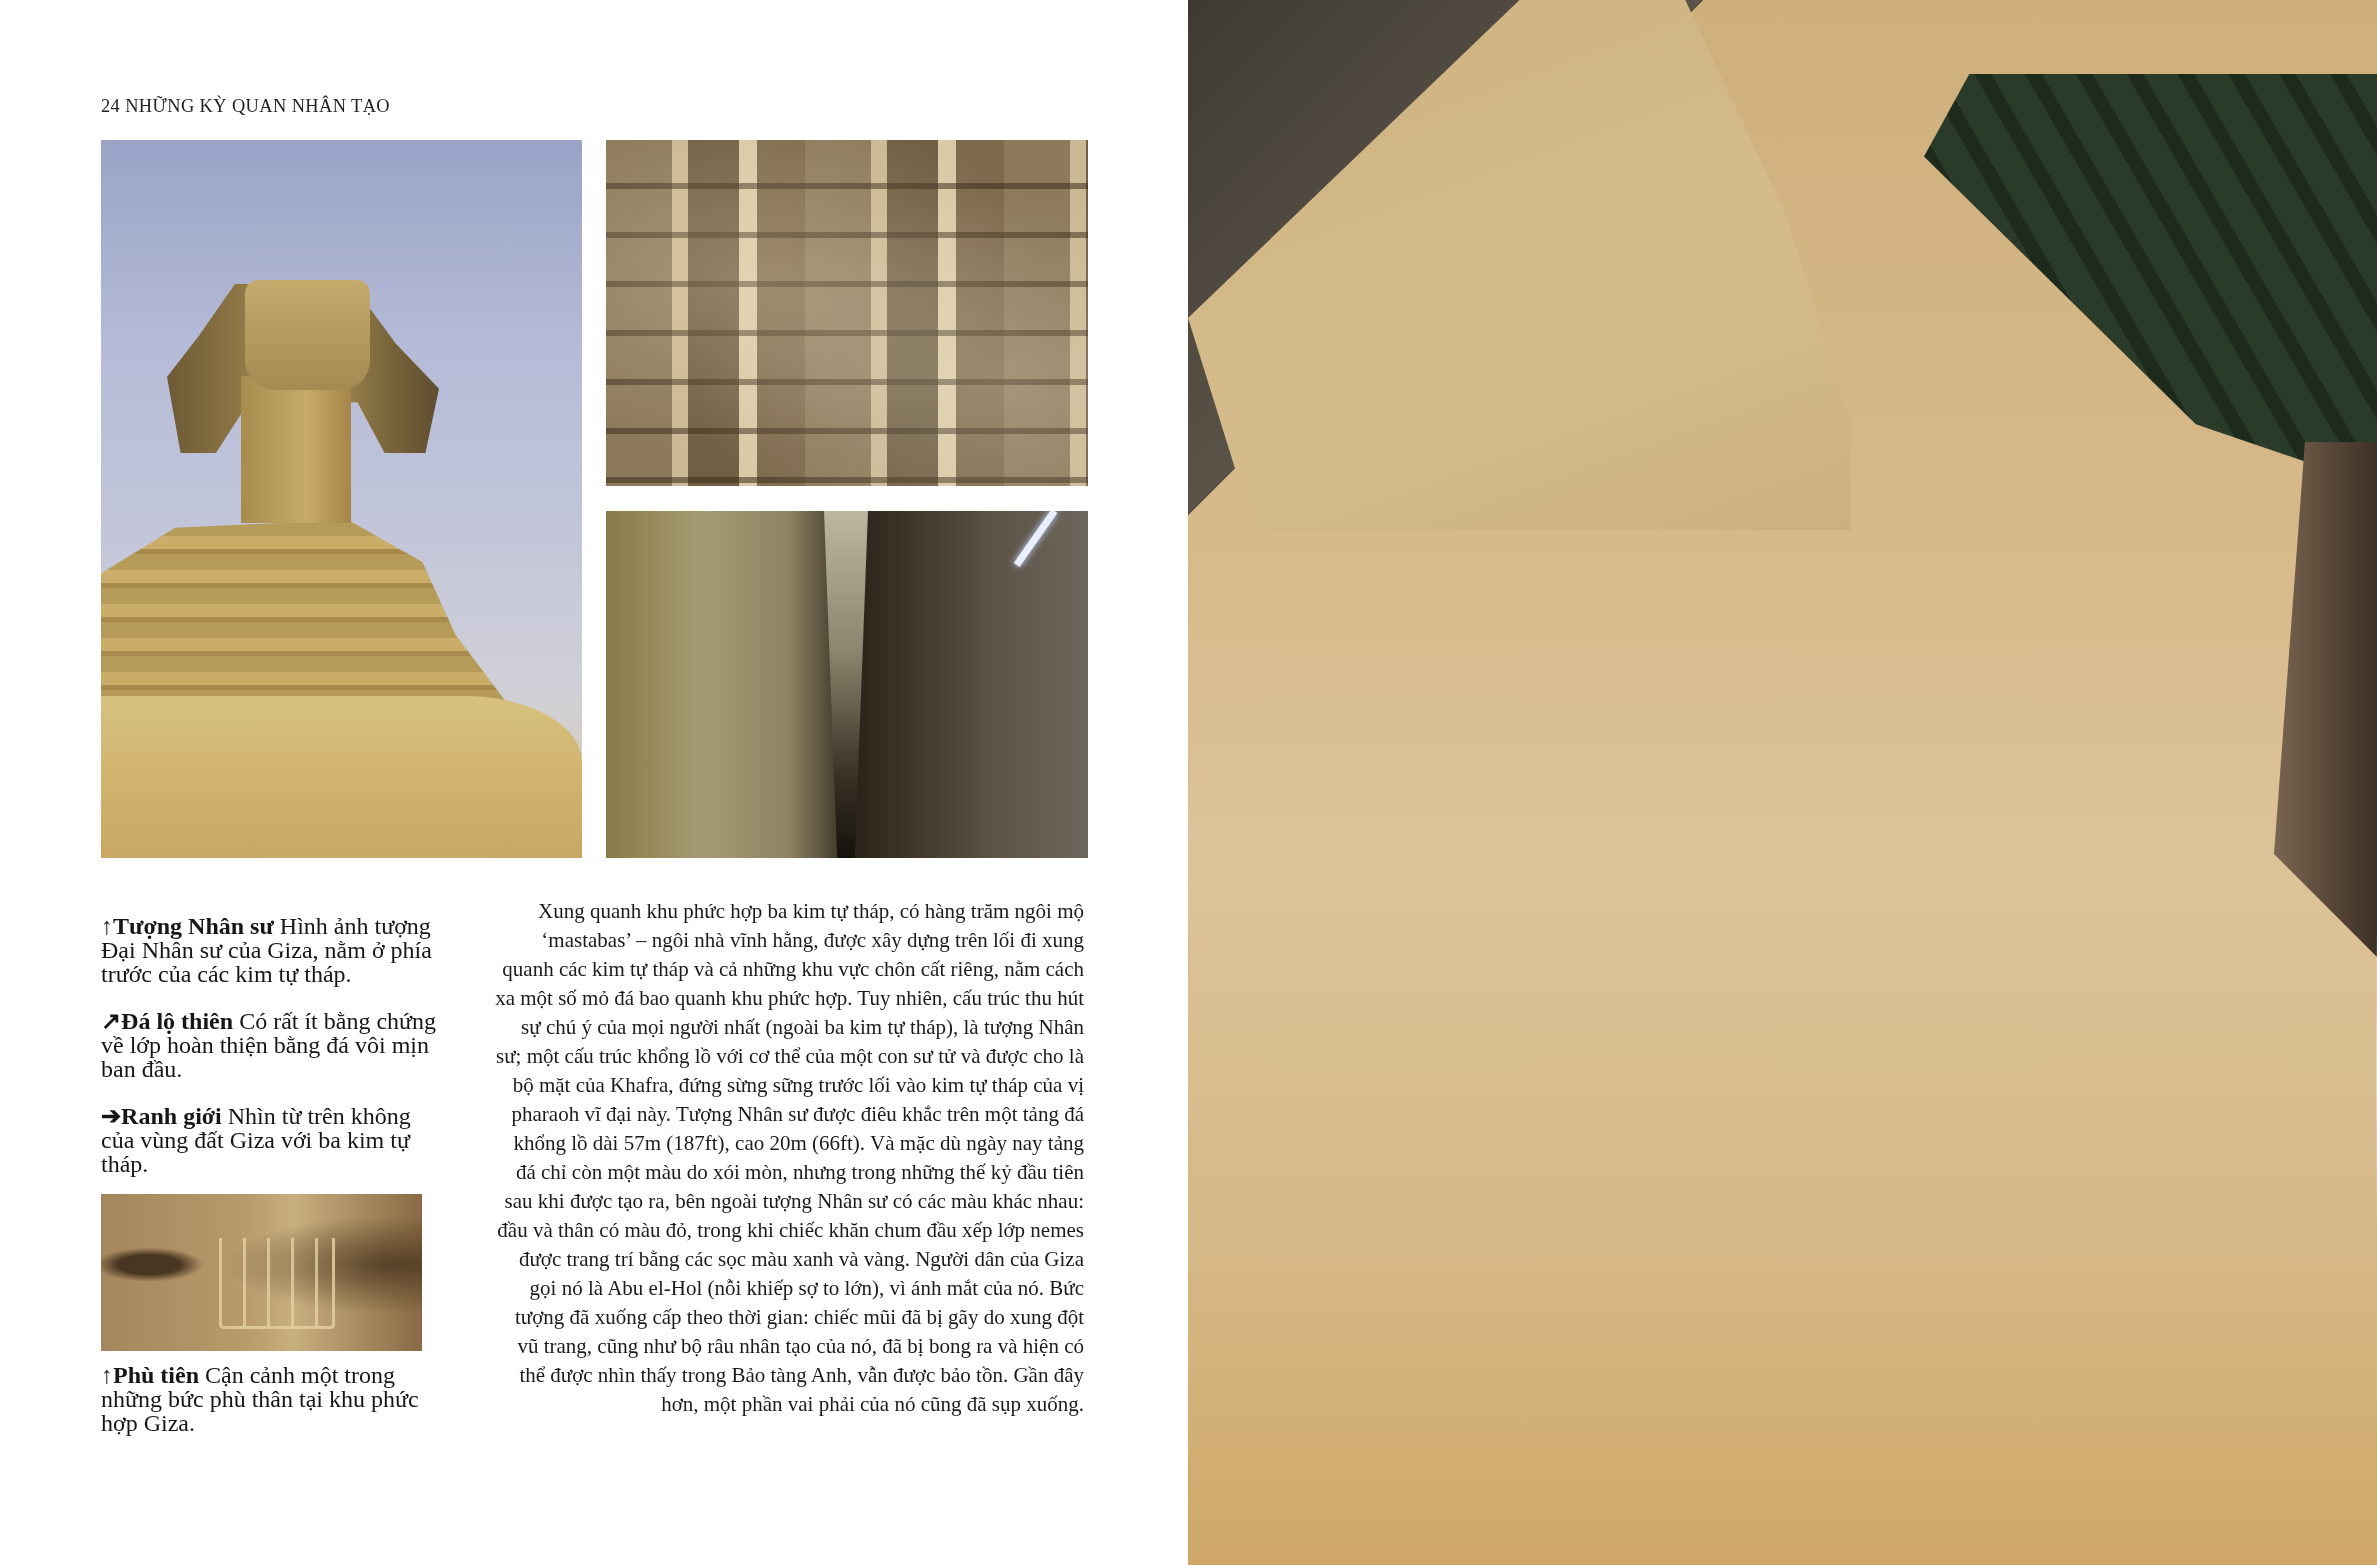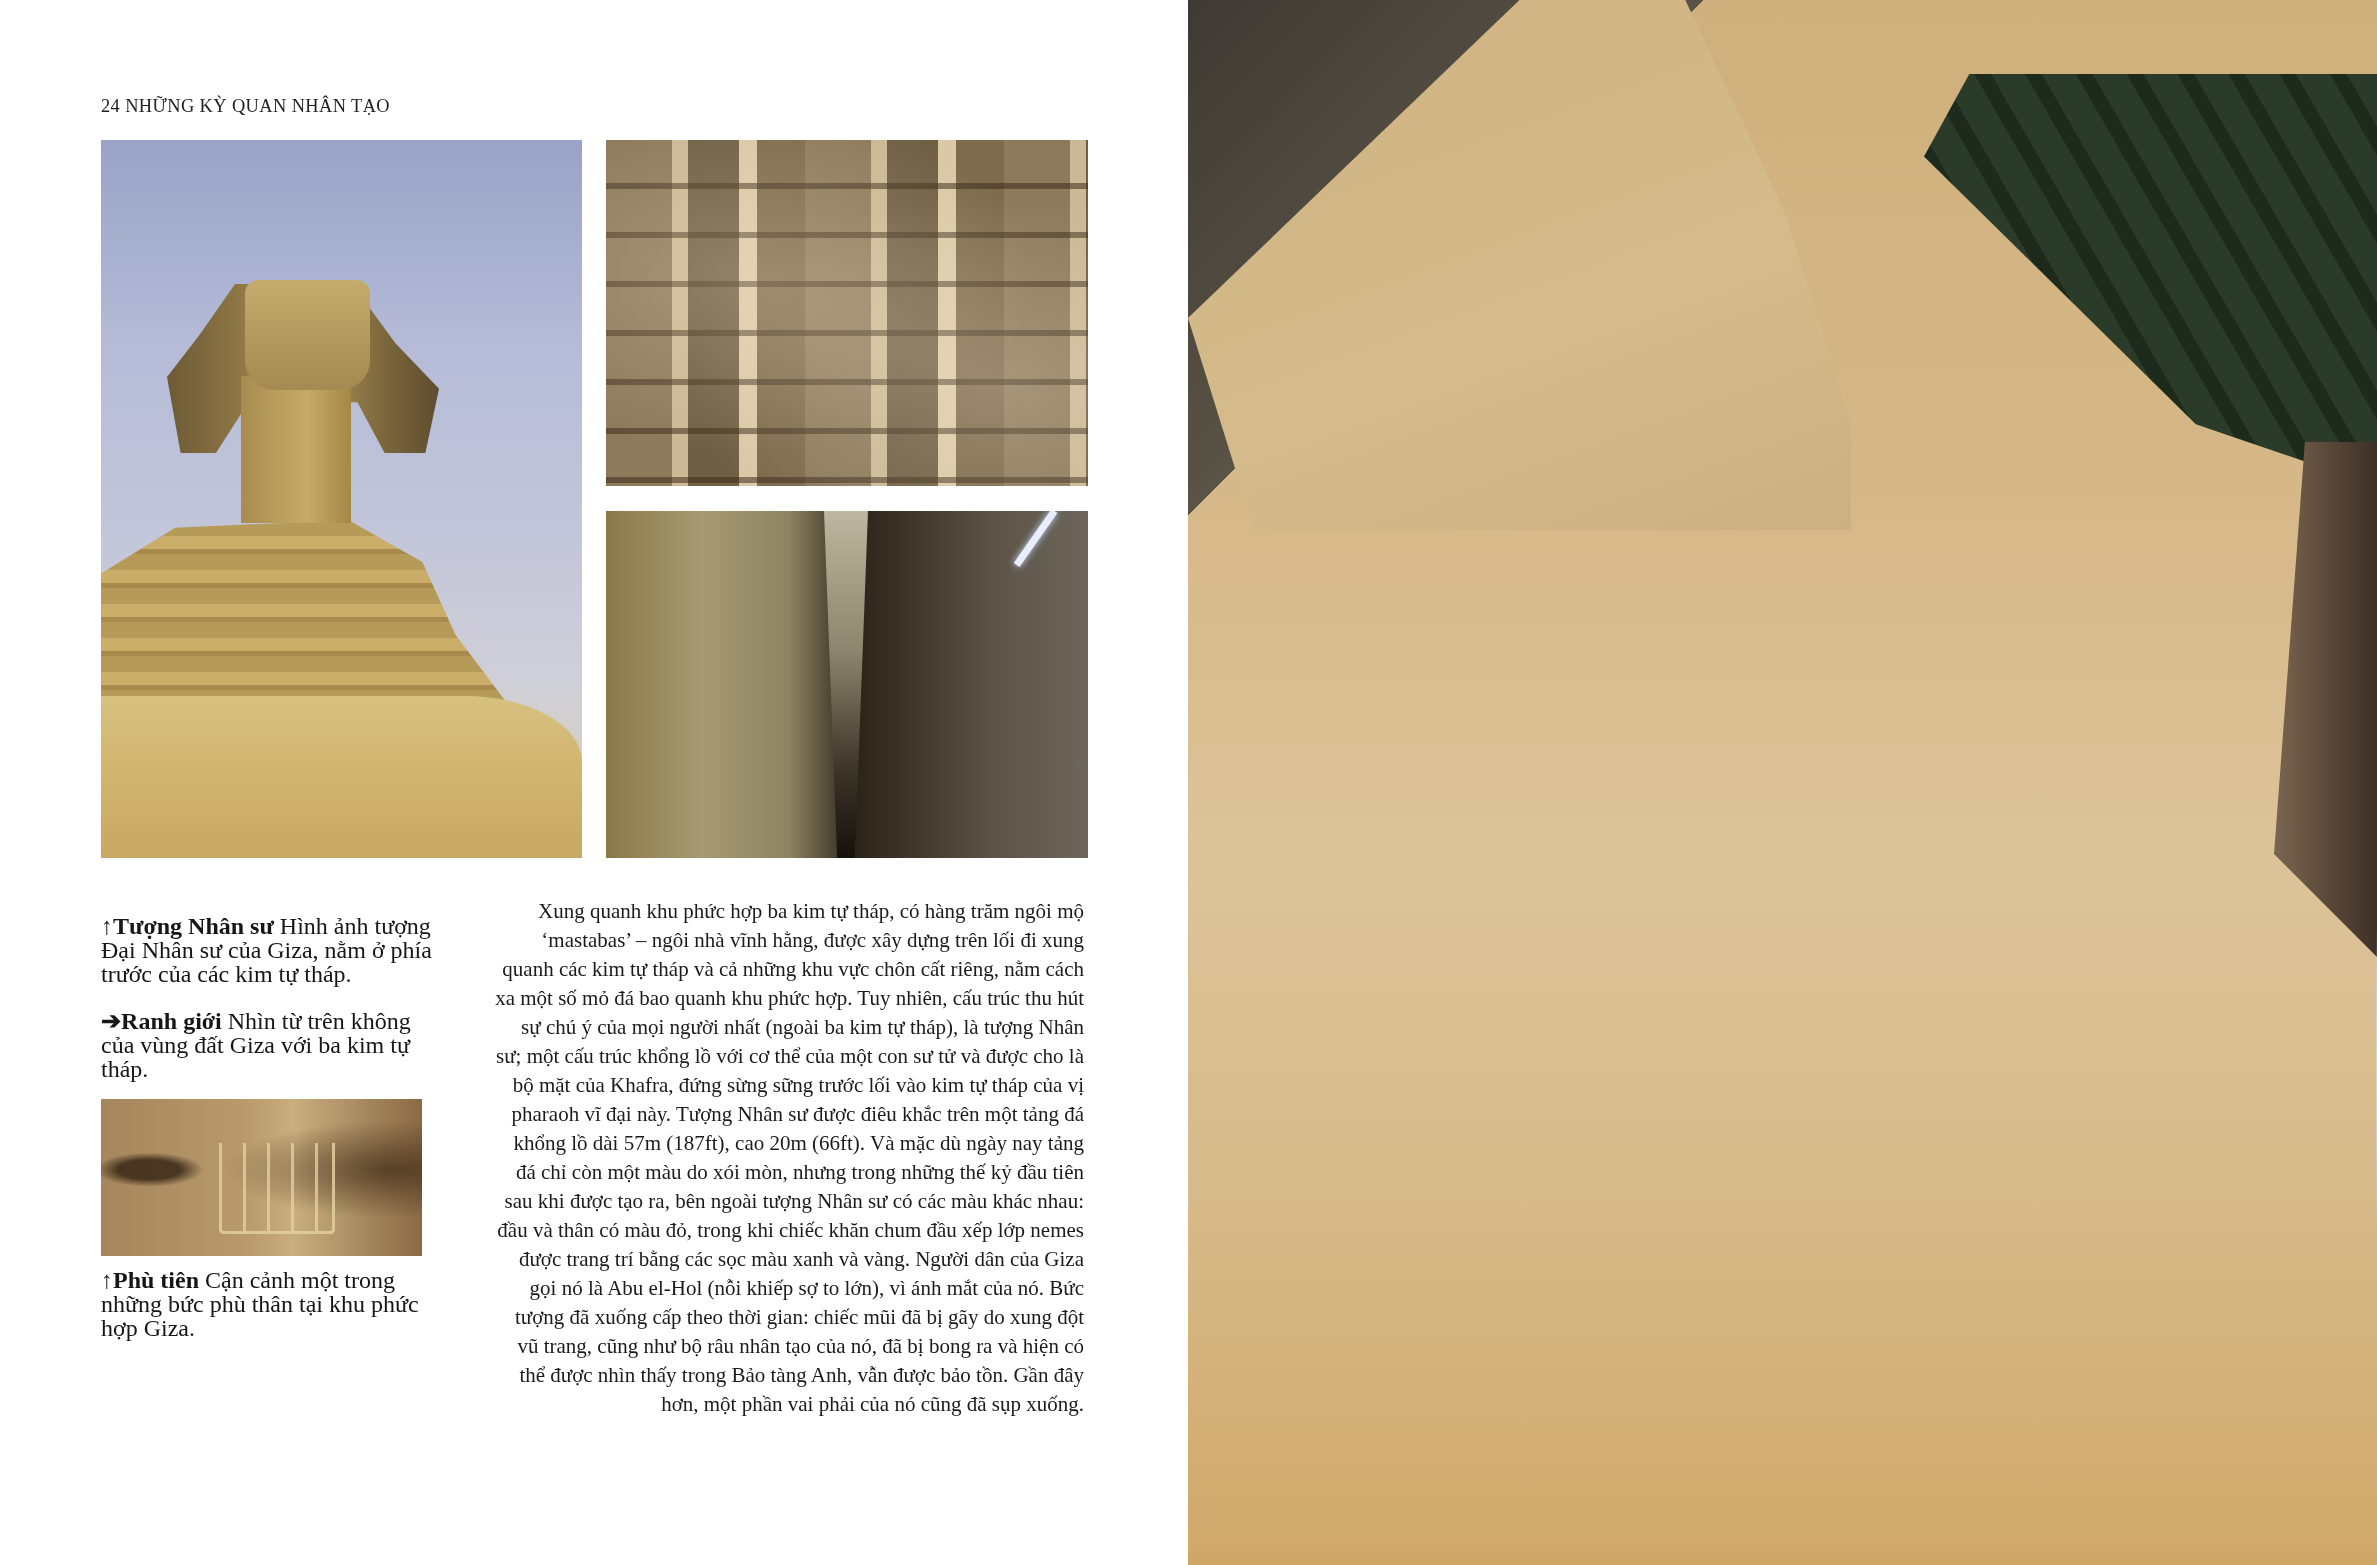--- a/index.html
+++ b/index.html
@@ -153,20 +153,23 @@
 
   <div class="photo" id="photo-gallery">
     <div class="gallery-corridor"></div>
     <div class="gallery-light"></div>
   </div>
 
   <div class="captions">
     <p class="caption">
       <span class="arrow">↑</span><span class="cap-title">Tượng Nhân sư</span><span> Hình ảnh tượng Đại Nhân sư của Giza, nằm ở phía trước của các kim tự tháp.</span>
     </p>
+    <p class="caption">
+      <span class="arrow">↗</span><span class="cap-title">Đá lộ thiên</span><span> Có rất ít bằng chứng về lớp hoàn thiện bằng đá vôi mịn ban đầu.</span>
+    </p>
     <p class="caption" style="margin-bottom:17.7px;">
       <span class="arrow">➔</span><span class="cap-title">Ranh giới</span><span> Nhìn từ trên không của vùng đất Giza với ba kim tự tháp.</span>
     </p>
     <div id="photo-relief">
       <div class="relief-glyph"></div>
     </div>
     <p class="caption">
       <span class="arrow">↑</span><span class="cap-title">Phù tiên</span><span> Cận cảnh một trong những bức phù thân tại khu phức hợp Giza.</span>
     </p>
   </div>

